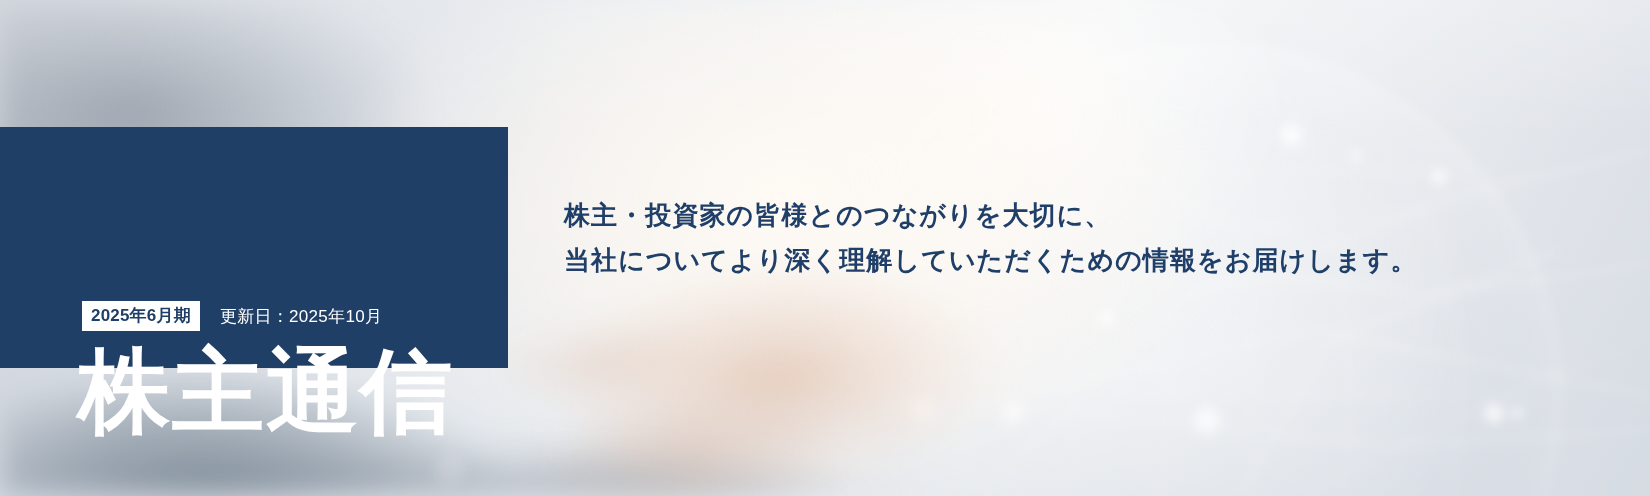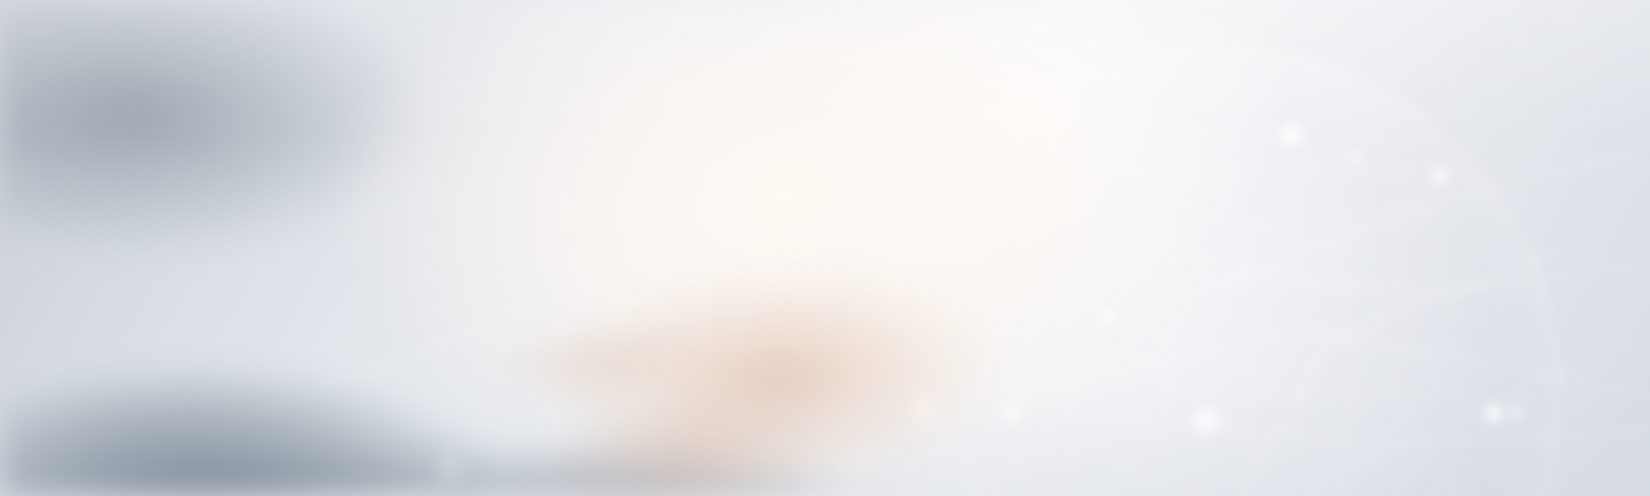--- a/index.html
+++ b/index.html
@@ -287,15 +287,26 @@
     <div class="node" style="left:430px; top:452px; width:38px; height:38px;"></div>
     <div class="node" style="left:1350px; top:150px; width:12px; height:12px;"></div>
   </div>
 
   <div class="bg-layer bg-blur bg-bloom"></div>
   <div class="bg-layer bg-blur bg-device"></div>
   <div class="bg-layer bg-blur bg-hand"></div>
   <div class="bg-layer bg-blur bg-shoulder"></div>
   <div class="bg-layer bg-wash"></div>
 
-
+  <div class="panel">
+    <div class="panel-meta">
+      <span class="period-badge">2025年6月期</span>
+      <span class="update-label">更新日：2025年10月</span>
+    </div>
+    <div class="panel-title">株主通信</div>
+  </div>
+
+  <div class="lead">
+    <span class="lead-line">株主・投資家の皆様とのつながりを大切に、</span>
+    <span class="lead-line">当社についてより深く理解していただくための情報をお届けします。</span>
+  </div>
 
 </div>
 
 </body></html>

